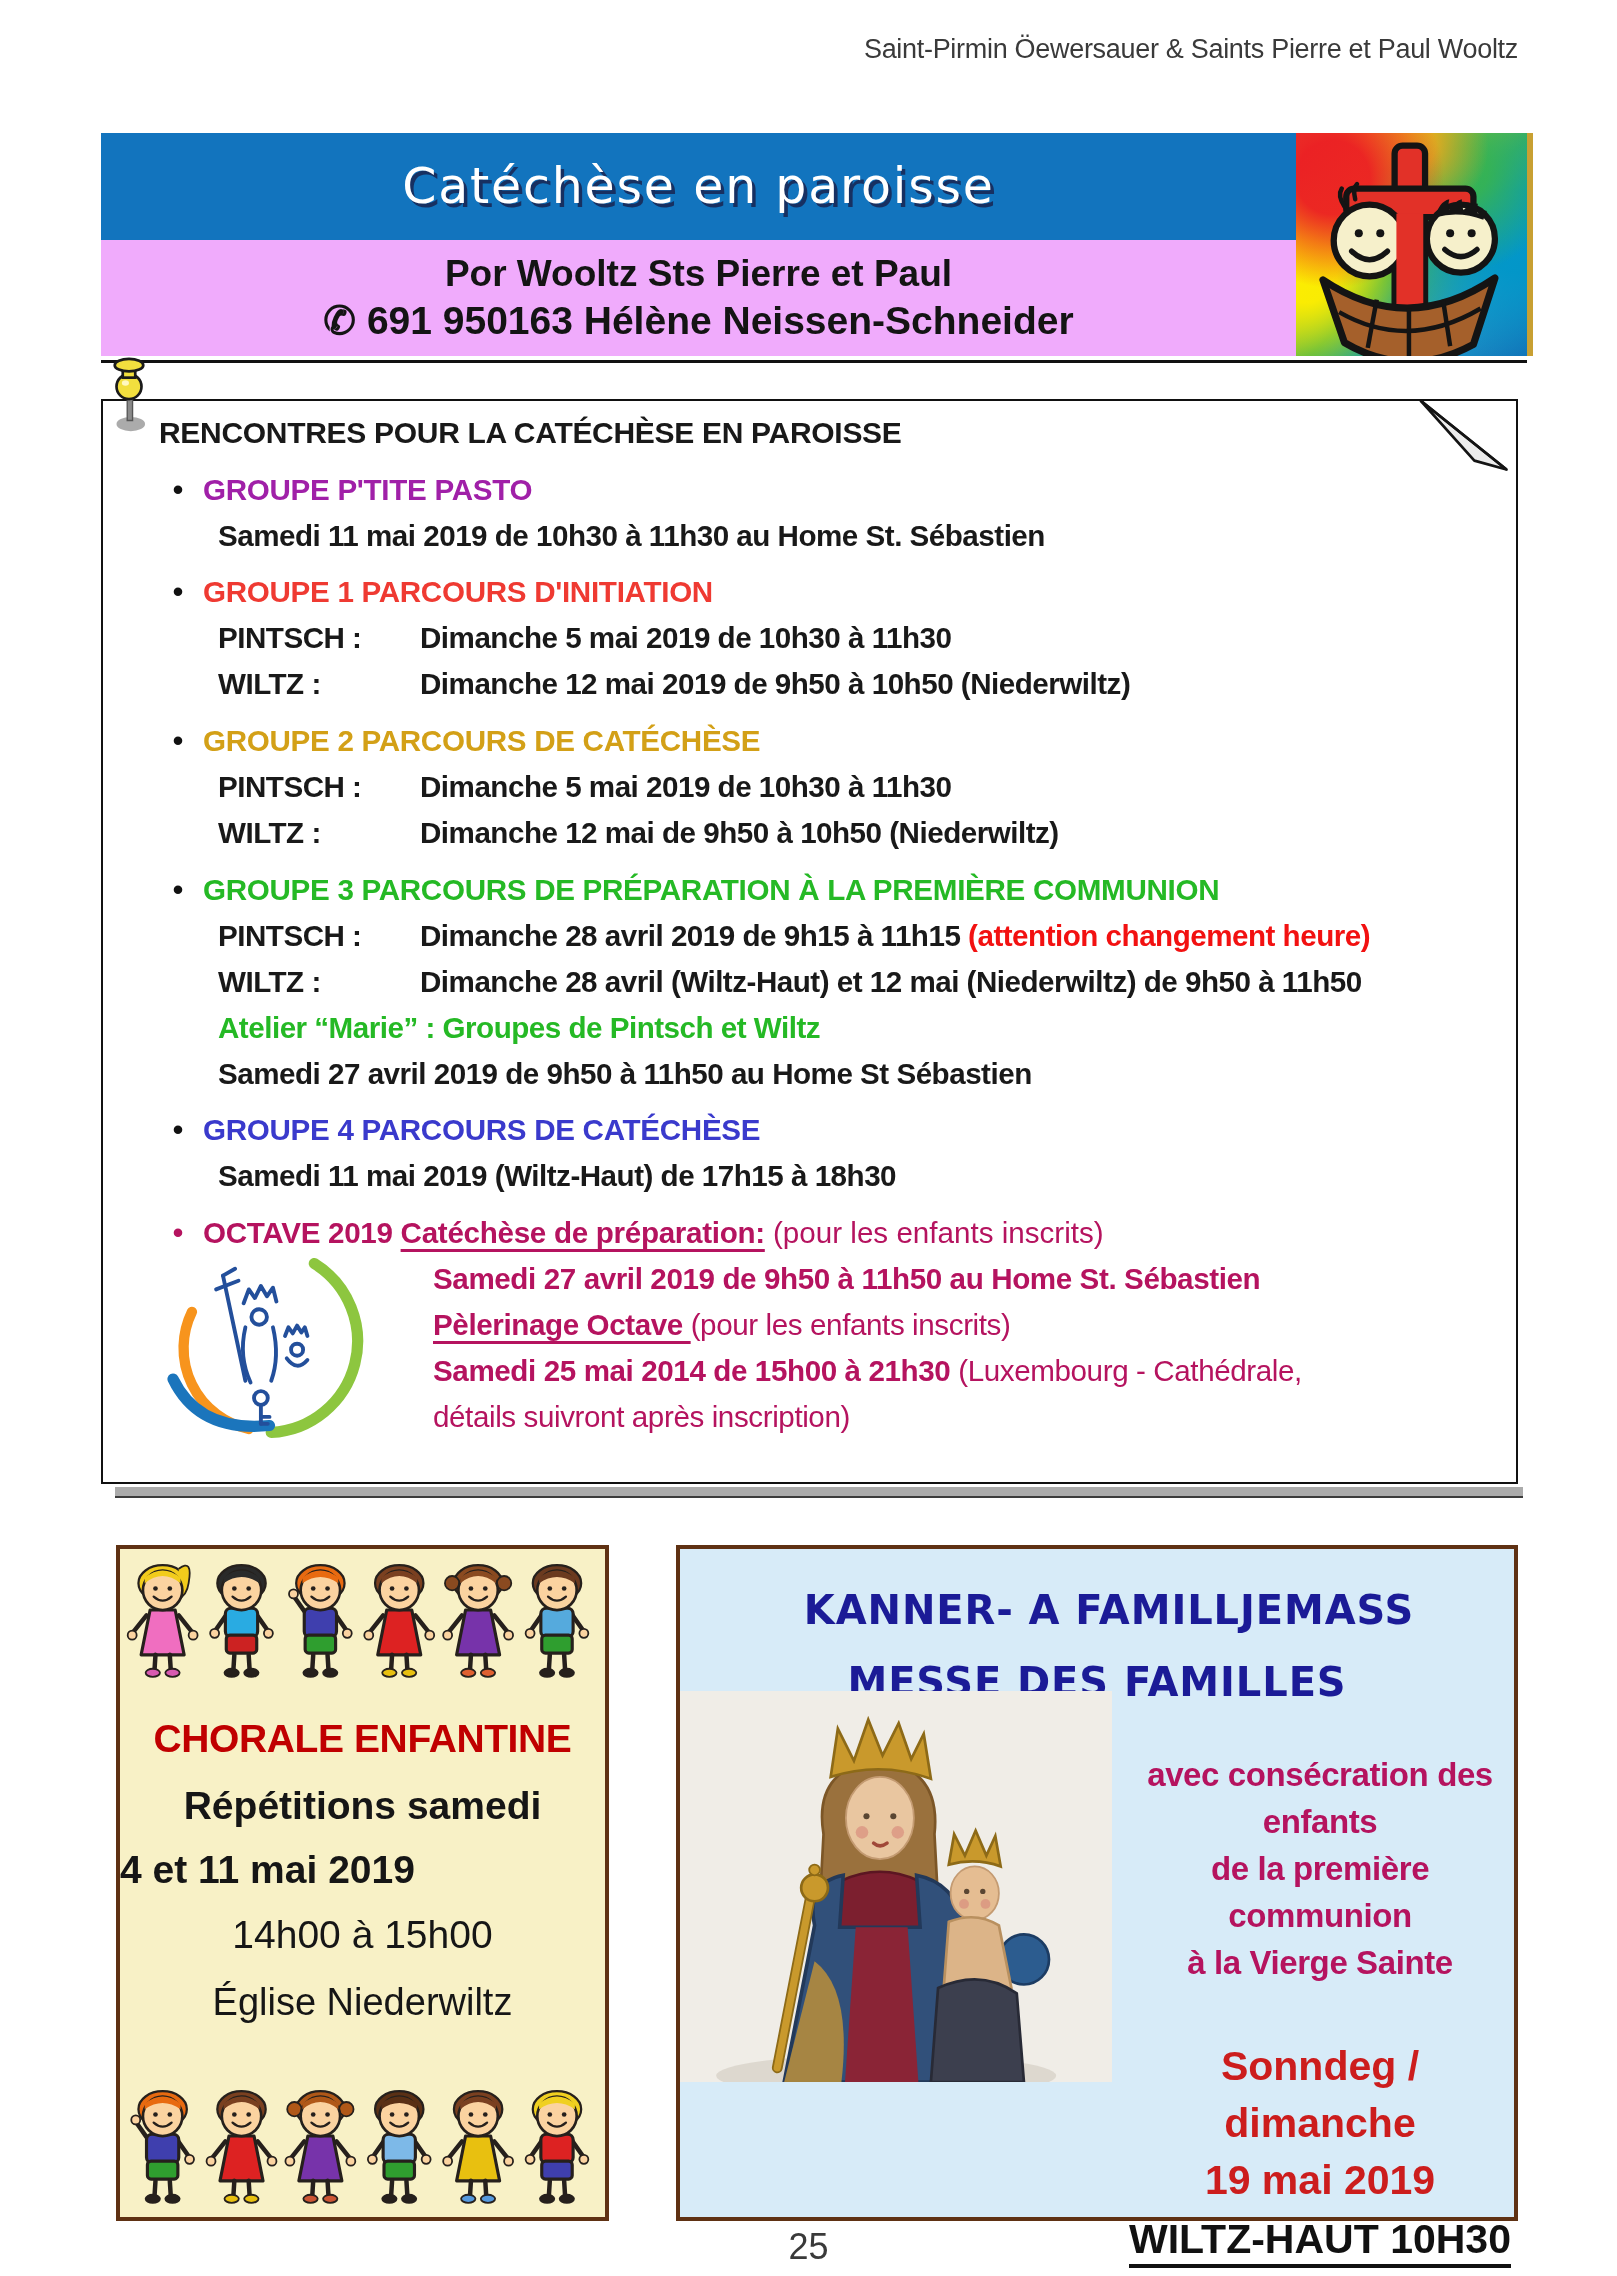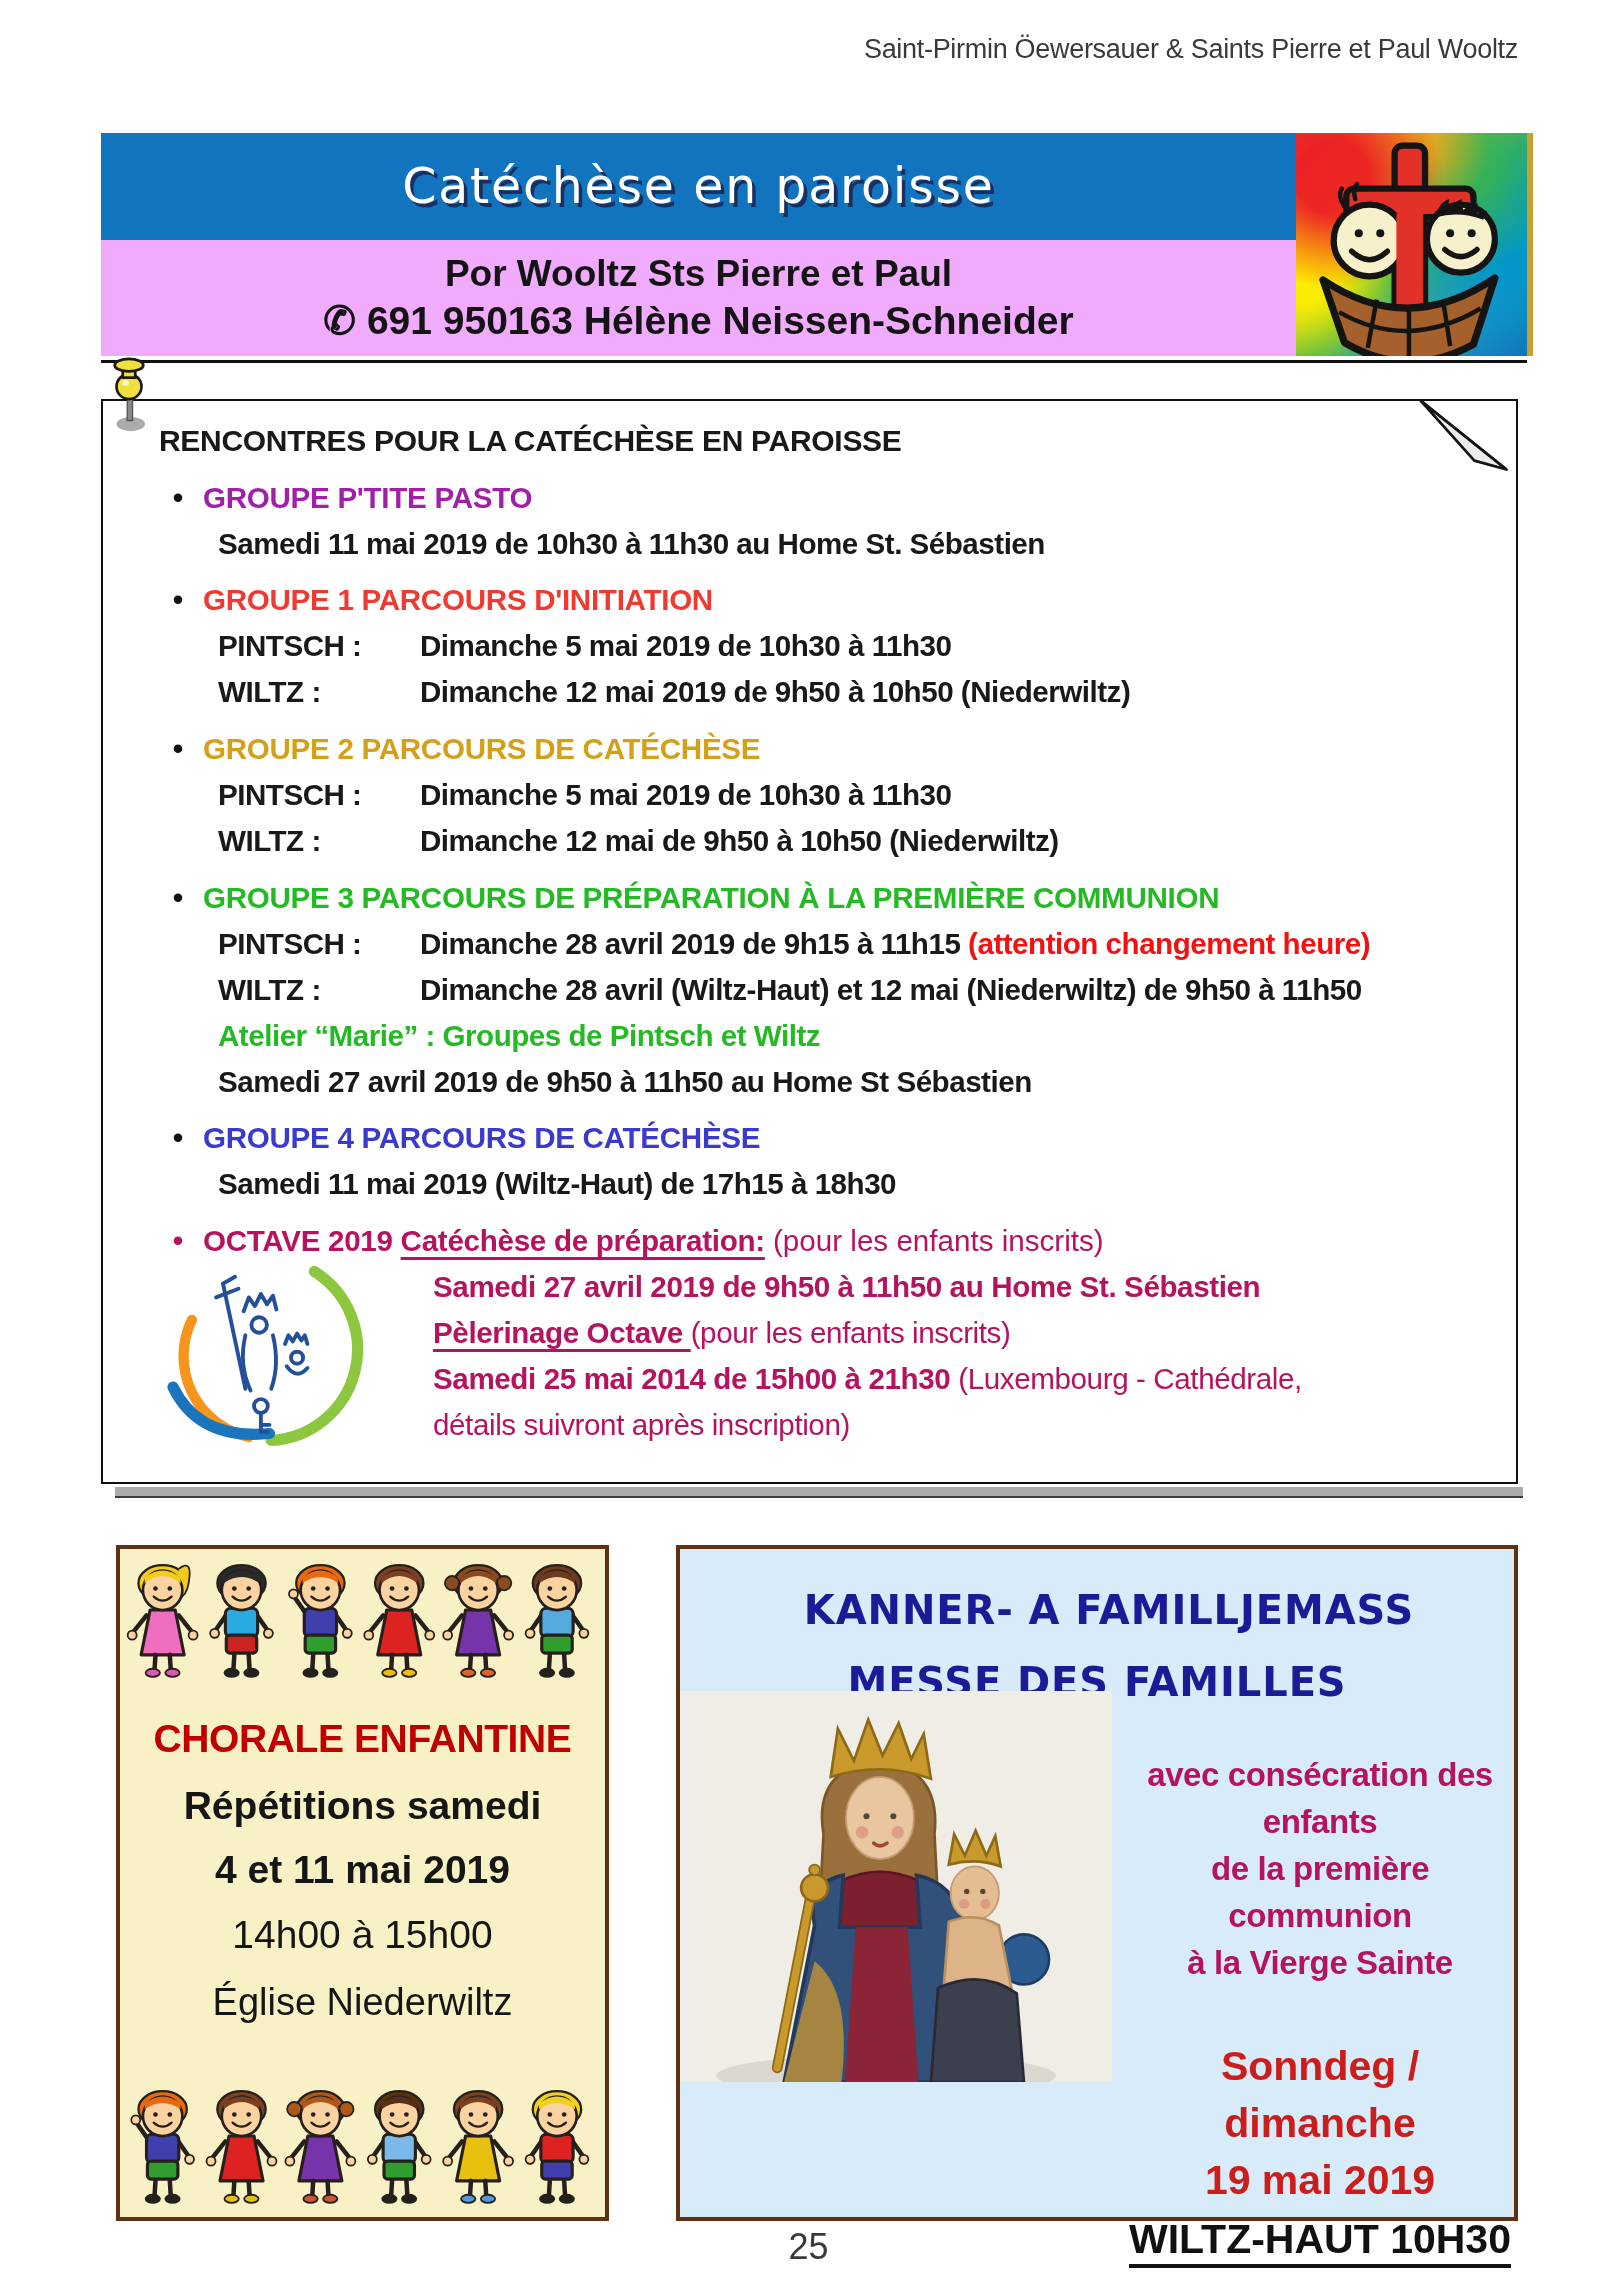--- a/index.html
+++ b/index.html
@@ -30,21 +30,21 @@
   .logo svg{position:absolute;left:0;top:0;}
 
   
   .note{position:absolute;left:101px;top:399px;width:1417px;height:1085px;background:#ffffff;
         border:2.7px solid #111;box-sizing:border-box;overflow:hidden;}
   .note-shadow{position:absolute;left:115px;top:1487px;width:1408px;height:9px;background:#ababab;
                border-bottom:2.7px solid #3c3c3c;}
   .pushpin{position:absolute;left:104px;top:356px;width:50px;height:79px;z-index:5;}
   .fold{position:absolute;top:-2.7px;right:-2.7px;width:100px;height:77px;}
 
-  .note-inner{padding:9px 36px 0 0;margin-top:8px;}
+  .note-inner{padding:9px 36px 0 0;}
   .note-heading{margin:0 0 0 56px;font-size:30px;font-weight:bold;letter-spacing:-0.3px;line-height:46px;}
   .group{margin-top:10.7px;}
   .g-title-row{display:flex;align-items:baseline;line-height:46px;}
   .bullet{display:inline-block;width:50px;text-align:center;font-size:30px;font-weight:bold;color:#111;
           margin-left:50px;}
   .g-title{font-size:29.6px;font-weight:bold;letter-spacing:-0.3px;}
   .c-purple{color:#a020a8;} .c-red{color:#ef3a32;} .c-gold{color:#d3a017;}
   .c-green{color:#25b925;} .c-blue{color:#3a3acc;}
   .g-line{margin-left:115px;font-size:29.6px;font-weight:bold;line-height:46px;letter-spacing:-0.5px;}
   .g-line .lbl{display:inline-block;width:202px;}
@@ -61,21 +61,21 @@
   .octave-icon{position:absolute;left:39px;top:43px;width:224px;height:190px;}
 
   
   .chorale-box{position:absolute;left:116px;top:1545px;width:493px;height:676px;background:#f8f1c6;
                border:4.5px solid #5f3113;box-sizing:border-box;}
   .kids{position:absolute;left:5.4px;width:475px;height:130px;}
   .kids.topk{top:5.4px;} .kids.botk{bottom:7.2px;}
   .chorale-title{position:absolute;left:0;top:168px;width:100%;text-align:center;
                  font-size:39px;font-weight:bold;color:#c00000;letter-spacing:-0.4px;}
   .chorale-l1{position:absolute;left:0;top:235px;width:100%;text-align:center;font-size:39px;font-weight:bold;color:#161616;}
-  .chorale-l2{position:absolute;left:0;top:299px;width:100%;text-align:center;font-size:39px;font-weight:bold;color:#161616;}
+  .chorale-l2{position:absolute;left:0;top:299px;width:100%;font-size:39px;font-weight:bold;color:#161616;}
   .chorale-l3{position:absolute;left:0;top:364px;width:100%;text-align:center;font-size:39px;font-weight:normal;color:#161616;}
   .chorale-l4{position:absolute;left:0;top:432px;width:100%;text-align:center;font-size:38px;font-weight:normal;color:#161616;}
 
   .mass-box{position:absolute;left:676px;top:1545px;width:842px;height:676px;background:#d7ebf8;
             border:4.5px solid #5f3113;box-sizing:border-box;}
   .mass-t1{position:absolute;left:0;top:38px;width:100%;text-align:center;
            font-family:"DejaVu Sans",sans-serif;font-size:40px;font-weight:bold;color:#1b1b97;letter-spacing:0.9px;padding-left:12px;}
   .mass-t2{position:absolute;left:0;top:110px;width:100%;text-align:center;
            font-family:"DejaVu Sans",sans-serif;font-size:40px;font-weight:bold;color:#1b1b97;letter-spacing:0.9px;}
   .statue{position:absolute;left:0px;top:142px;width:432px;height:391px;background:#f0ede7;overflow:hidden;}

